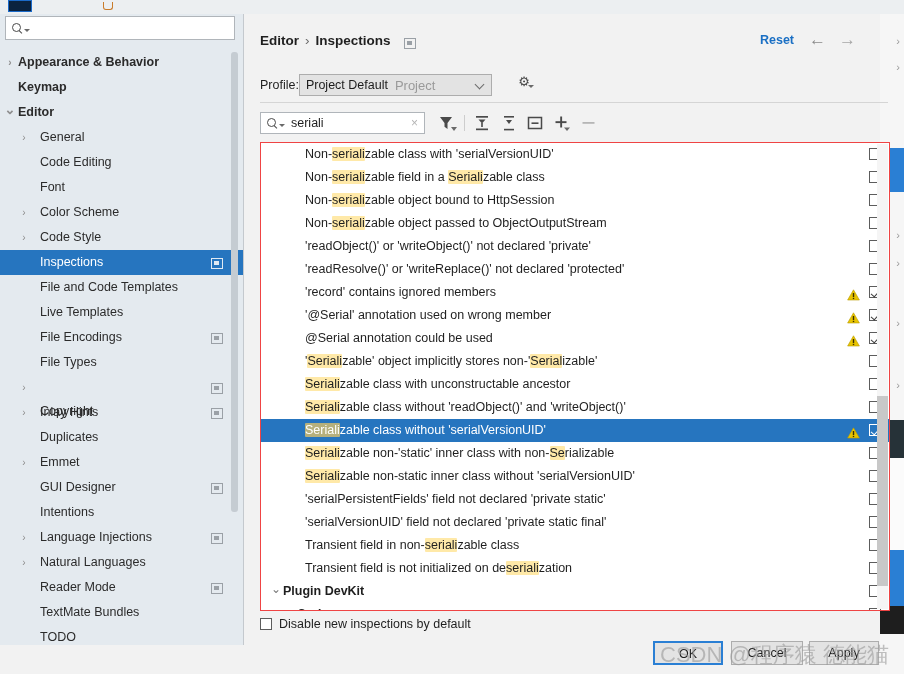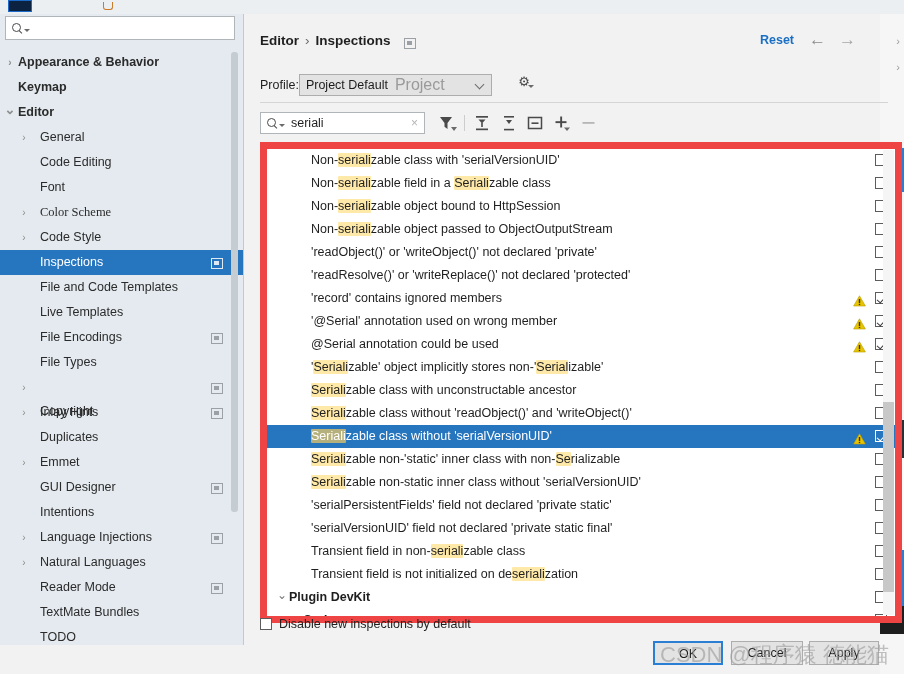--- a/index.html
+++ b/index.html
@@ -91,21 +91,21 @@
 
   .profile-row { position:absolute; left:16px; top:59px; height:24px; display:flex; align-items:center; }
   .profile-lbl { font-size:12.5px; color:#1f1f1f; margin-right:0; }
   .combo {
     width:193px; height:22px; box-sizing:border-box;
     background:#e3e3e3; border:1px solid #adadad;
     display:flex; align-items:center; padding:0 4px 0 6px;
     cursor:pointer; position:relative;
   }
   .combo .val { font-size:12.5px; color:#1c1c1c; }
-  .combo .scope { font-size:16px; color:#9a9a9a; margin-left:7px; }
+  .combo .scope { font-size:13px; color:#9a9a9a; margin-left:7px; }
   .combo .chev { position:absolute; right:7px; top:6px; width:8px; height:8px; }
   .combo .chev::after {
     content:""; position:absolute; left:0; top:0; width:6px; height:6px;
     border-right:1.4px solid #6d6d6d; border-bottom:1.4px solid #6d6d6d;
     transform:rotate(45deg);
   }
   .gear-btn { position:absolute; left:272px; top:61px; width:18px; height:18px; cursor:pointer; }
   .gear-btn .g {
     position:absolute; left:2px; top:1px; width:12px; height:12px;
     color:#4a4a4a; font-size:13px; line-height:12px; text-align:center;
@@ -124,21 +124,21 @@
   .srch2 .txt { flex:1; padding-left:6px; font-size:12.5px; color:#1f1f1f; }
   .srch2 .clr { margin-right:6px; color:#b5b5b5; font-size:12px; cursor:pointer; }
 
   .tbtn { position:absolute; top:1px; width:22px; height:20px; cursor:pointer; }
   .vsep { position:absolute; top:3px; width:1px; height:16px; background:#cdcdcd; }
   .funnel svg, .tbtn svg { display:block; }
 
   
   .list-box {
     position:absolute; left:16px; top:128px; width:628px; height:467px;
-    background:#ffffff; border:7px solid #ef4444; overflow:hidden;
+    background:#ffffff; border:1px solid #ef4444; overflow:hidden;
   }
   .row { position:relative; height:23px; line-height:23px; font-size:12.5px; color:#1f1f1f; white-space:nowrap; }
   .row.sel { background:#2675bf; color:#ffffff; }
   .row .rtxt { position:absolute; top:0; left:0; right:52px; overflow:hidden; }
   .row .rarrow { position:absolute; top:0; width:14px; text-align:center; color:#7a7a7a; font-size:10px; }
   .hl { background:#ffe9a8; border-radius:1px; padding:0 0px; }
   .row.sel .hl { background:#b6b07c; color:#ffffff; }
   .warn-ico { position:absolute; right:29px; top:5px; width:13px; height:12px; }
   .cbx {
     position:absolute; right:8px; top:5px; width:12px; height:12px; box-sizing:border-box;
@@ -235,21 +235,21 @@
             <span class="lbl" style="left: 40px;">General</span>
           </div>
           <div class="t-item">
             <span class="lbl" style="left: 40px;">Code Editing</span>
           </div>
           <div class="t-item">
             <span class="lbl" style="left: 40px;">Font</span>
           </div>
           <div class="t-item">
             <span class="t-arrow" style="left: 18px;">›</span>
-            <span class="lbl" style="left: 40px; font-family: Liberation Serif, serif;">Color Scheme</span>
+            <span class="lbl" style="left: 40px;">Color Scheme</span>
           </div>
           <div class="t-item">
             <span class="t-arrow" style="left: 18px;">›</span>
             <span class="lbl" style="left: 40px;">Code Style</span>
           </div>
           <div class="t-item sel">
             <span class="lbl" style="left: 40px;">Inspections</span>
             <span class="t-badge"></span>
           </div>
           <div class="t-item">

